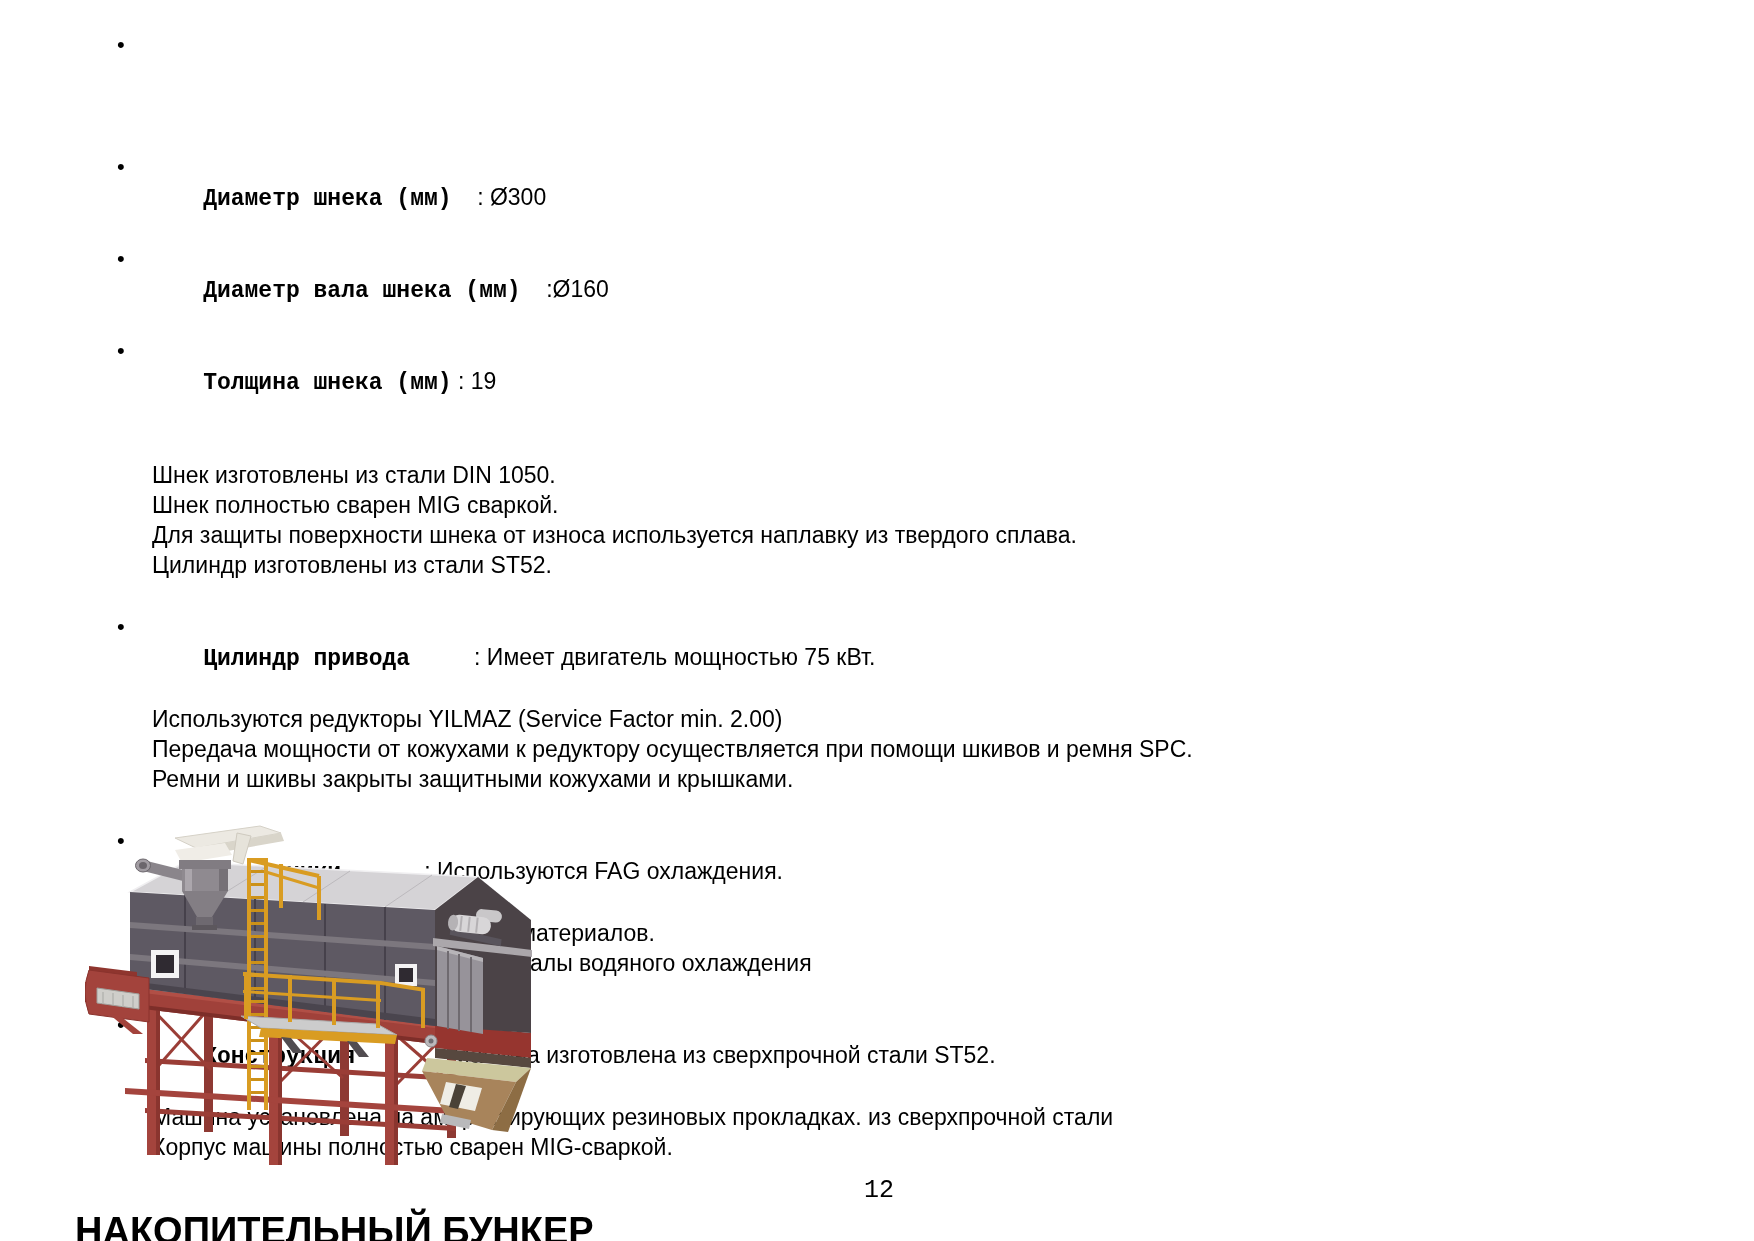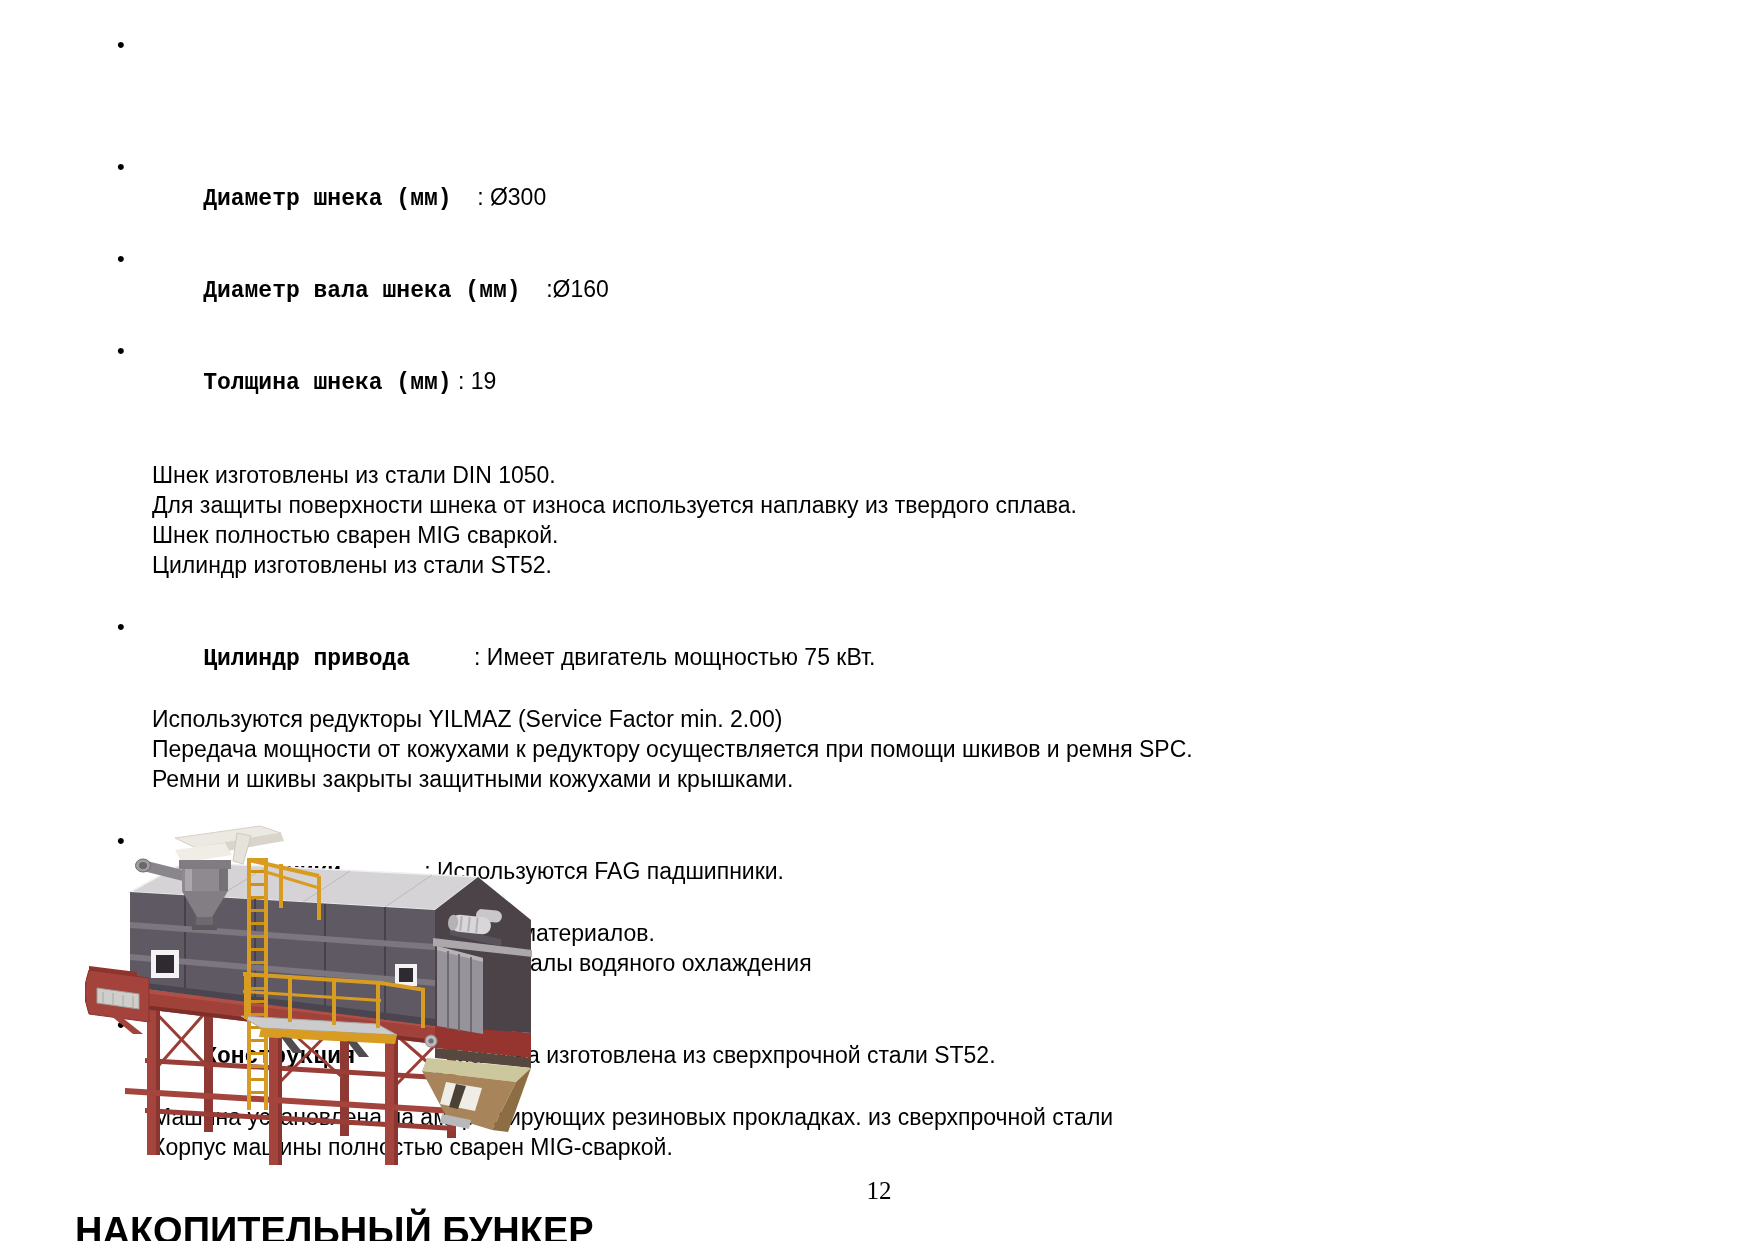--- a/index.html
+++ b/index.html
@@ -18,21 +18,21 @@
   .lbl  { font-weight:bold;font-family:Liberation Mono, monospace; }
   .heading {
     margin-top:52px; margin-left:5px;
     font-size:38px; line-height:34px; font-weight:bold;
     text-decoration:underline; text-decoration-thickness:3px; text-underline-offset:5px;
   }
   .figure { position:absolute; left:85px; top:820px; width:460px; height:345px; }
   .figure svg { display:block; width:460px; height:345px; }
   .pagenum {
     position:absolute; left:4px; right:0; top:1176px; text-align:center;
-    font-family:Liberation Serif, serif; font-size:25px; line-height:30px;
+    font-family:Liberation Mono, monospace; font-size:25px; line-height:30px;
   }
 </style>
 </head>
 <body>
 
 <div class="page">
   <div class="content">
 
     <div class="li">
       <span class="dot">•</span>
@@ -45,37 +45,37 @@
       <div class="li">
         <span class="dot">•</span><span class="lbl">Диаметр вала шнека (мм)</span><span>    :Ø160</span>
       </div>
       <div class="li">
         <span class="dot">•</span><span class="lbl">Толщина шнека (мм)</span><span> : 19</span>
       </div>
     </div>
 
     <div class="gap">
       <div class="cont">Шнек изготовлены из стали DIN 1050.</div>
+      <div class="cont">Шнек полностью сварен MIG сваркой.</div>
       <div class="cont">Для защиты поверхности шнека от износа используется наплавку из твердого сплава.</div>
-      <div class="cont">Шнек полностью сварен MIG сваркой.</div>
       <div class="cont">Цилиндр изготовлены из стали ST52.</div>
     </div>
 
     <div class="gap">
       <div class="li">
         <span class="dot">•</span><span class="lbl">Цилиндр привода</span><span>          : Имеет двигатель мощностью 75 кВт.</span>
       </div>
       <div class="cont">Используются редукторы YILMAZ (Service Factor min. 2.00)</div>
       <div class="cont">Передача мощности от кожухами к редуктору осуществляется при помощи шкивов и ремня SPC.</div>
       <div class="cont">Ремни и шкивы закрыты защитными кожухами и крышками.</div>
     </div>
 
     <div class="gap">
       <div class="li">
-        <span class="dot">•</span><span class="lbl">Подшипники</span><span>             : Используются FAG падшипники.</span>
+        <span class="dot">•</span><span class="lbl">Подшипники</span><span>             : Используются FAG охлаждения.</span>
       </div>
       <div class="cont">Подшипник изолирован от воды и материалов.</div>
       <div class="cont">Корпуса падшипников имеются каналы водяного охлаждения</div>
     </div>
 
     <div class="gap">
       <div class="li">
         <span class="dot">•</span><span class="lbl">Конструкция</span><span>             : Машина изготовлена из сверхпрочной стали ST52.</span>
       </div>
       <div class="cont">Машина установлена на амортизирующих резиновых прокладках. из сверхпрочной стали</div>

